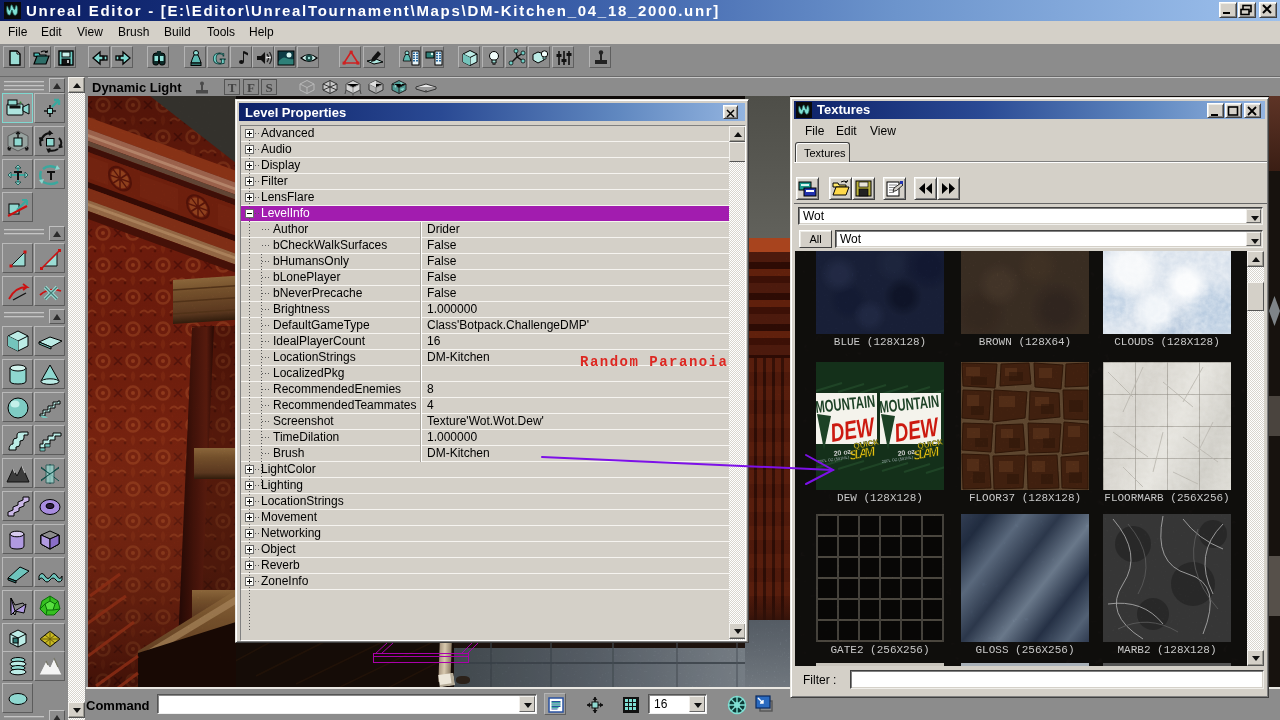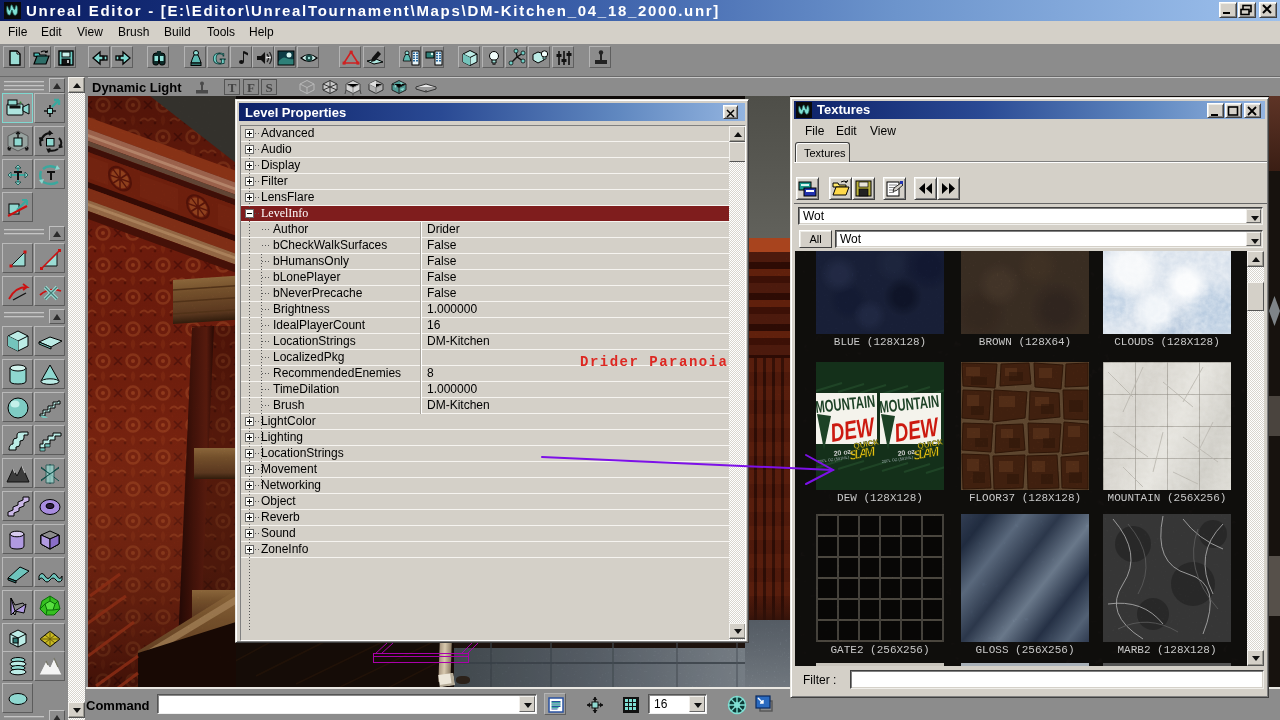--- a/index.html
+++ b/index.html
@@ -41,21 +41,21 @@
 .combo{position:absolute;background:#fff;border:1px solid;border-color:#555 #f0f0f0 #f0f0f0 #555;box-shadow:inset 1px 1px 0 #888;}
 .cbarrow{position:absolute;right:1px;top:1px;bottom:1px;width:16px;background:#d4d0c8;border:1px solid;border-color:#f2f0ec #666 #666 #f2f0ec;}
 .cbarrow:after{content:"";position:absolute;left:4px;top:6px;border-left:4px solid transparent;border-right:4px solid transparent;border-top:5px solid #111;}
 
 .win{position:absolute;background:#d4d0c8;border:1px solid;border-color:#e8e6e0 #404040 #404040 #e8e6e0;box-shadow:inset 1px 1px 0 #fff, inset -1px -1px 0 #808080;}
 .wtitle{position:absolute;left:3px;top:3px;right:3px;height:18px;background:linear-gradient(90deg,#0d2168 0%,#2a4a94 40%,#6088c0 75%,#93b4e0 100%);color:#fff;font-weight:bold;font-size:13px;}
 .sunken{background:#fff;border:1px solid;border-color:#404040 #f0efeb #f0efeb #404040;box-shadow:inset 1px 1px 0 #808080, inset -1px -1px 0 #d4d0c8;}
 
 #prows{font-size:12px;color:#000;}
 .prow{position:relative;height:16px;line-height:15px;background:#d4d0c8;border-bottom:1px solid #f6f4f0;}
-.prow.sel{background:#7f1d1d;font-family:Liberation Serif, serif;}
+.prow.sel{background:#a21caf;}
 .prow.sel .plbl{color:#fff;}
 .pm{position:absolute;left:4px;top:3px;width:9px;height:9px;background:#fcfcf8;border:1px solid #6a6a6a;z-index:2;}
 .pm i{position:absolute;left:1px;top:3px;width:5px;height:1px;background:#000;}
 .pm.plus b{position:absolute;left:3px;top:1px;width:1px;height:5px;background:#000;}
 .plbl{position:absolute;left:20px;white-space:nowrap;}
 .pch{position:absolute;left:32px;white-space:nowrap;}
 .pval{position:absolute;left:186px;white-space:nowrap;}
 .vline{position:absolute;left:180px;top:0;width:1px;height:16px;background:#fff;box-shadow:-1px 0 0 #a8a49c;}
 .hd{position:absolute;left:14px;top:7px;width:6px;height:1px;background:repeating-linear-gradient(90deg,#555 0 1px,rgba(0,0,0,0) 1px 3px);}
 .hd2{position:absolute;left:21px;top:7px;width:9px;height:1px;background:repeating-linear-gradient(90deg,#555 0 1px,rgba(0,0,0,0) 1px 3px);}
@@ -862,20 +862,26 @@
             <span class="pval">False</span>
           </div>
         <div class="prow">
             <span class="hd2"></span>
             <span class="pch">Brightness</span>
             <div class="vline"></div>
             <span class="pval">1.000000</span>
           </div>
         <div class="prow">
             <span class="hd2"></span>
+            <span class="pch">DefaultGameType</span>
+            <div class="vline"></div>
+            <span class="pval">Class'Botpack.ChallengeDMP'</span>
+          </div>
+        <div class="prow">
+            <span class="hd2"></span>
             <span class="pch">IdealPlayerCount</span>
             <div class="vline"></div>
             <span class="pval">16</span>
           </div>
         <div class="prow">
             <span class="hd2"></span>
             <span class="pch">LocationStrings</span>
             <div class="vline"></div>
             <span class="pval">DM-Kitchen</span>
           </div>
@@ -885,20 +891,32 @@
             <div class="vline"></div>
           </div>
         <div class="prow">
             <span class="hd2"></span>
             <span class="pch">RecommendedEnemies</span>
             <div class="vline"></div>
             <span class="pval">8</span>
           </div>
         <div class="prow">
             <span class="hd2"></span>
+            <span class="pch">RecommendedTeammates</span>
+            <div class="vline"></div>
+            <span class="pval">4</span>
+          </div>
+        <div class="prow">
+            <span class="hd2"></span>
+            <span class="pch">Screenshot</span>
+            <div class="vline"></div>
+            <span class="pval">Texture'Wot.Wot.Dew'</span>
+          </div>
+        <div class="prow">
+            <span class="hd2"></span>
             <span class="pch">TimeDilation</span>
             <div class="vline"></div>
             <span class="pval">1.000000</span>
           </div>
         <div class="prow">
             <span class="hd2"></span>
             <span class="pch">Brush</span>
             <div class="vline"></div>
             <span class="pval">DM-Kitchen</span>
           </div>
@@ -950,28 +968,20 @@
             <span class="hd"></span>
             <span class="plbl">Object</span>
           </div>
         <div class="prow">
             <span class="pm plus">
               <i></i>
               <b></b>
             </span>
             <span class="hd"></span>
             <span class="plbl">Reverb</span>
-          </div>
-        <div class="prow">
-            <span class="pm plus">
-              <i></i>
-              <b></b>
-            </span>
-            <span class="hd"></span>
-            <span class="plbl">Sound</span>
           </div>
         <div class="prow">
             <span class="pm plus">
               <i></i>
               <b></b>
             </span>
             <span class="hd"></span>
             <span class="plbl">ZoneInfo</span>
           </div>
         <div class="vdot" style="left:20px;top:128px;height:232px"></div>
@@ -1114,21 +1124,21 @@
           </svg>
         <svg width="128" height="128">
             <rect width="128" height="128" fill="none"></rect>
             <g stroke="#a8a49a" stroke-width="1" fill="none" opacity="0.8">
               <path d="M5 10 L30 35 M40 5 L20 50 M60 20 L90 45 M100 5 L80 40 M10 70 L45 95 M60 70 L50 110 M80 75 L115 100 M110 60 L95 90 M20 105 L40 125 M70 110 L95 122"></path>
             </g>
           </svg>
       </div>
       <div class="tlbl" style="left:21px;top:241px">DEW (128X128)</div>
       <div class="tlbl" style="left:166px;top:241px">FLOOR37 (128X128)</div>
-      <div class="tlbl" style="left:308px;top:241px">MOUNTAIN (256X256)</div>
+      <div class="tlbl" style="left:308px;top:241px">FLOORMARB (256X256)</div>
       <div class="abs" id="t-gate" style="left:21px;top:263px;width:128px;height:128px">
           <svg class="gr" width="128" height="128">
             <rect width="128" height="128" filter="url(#grain)" opacity="0.25"></rect>
           </svg>
         </div>
       <div class="abs" id="t-gloss" style="left:166px;top:263px;width:128px;height:128px">
           <svg class="gr" width="128" height="128">
             <rect width="128" height="128" filter="url(#grain2)" opacity="0.18"></rect>
           </svg>
         </div>
@@ -1160,20 +1170,20 @@
     <div class="abs" style="left:456px;top:153px;width:17px;height:415px;background:#eceae4;background-image:repeating-conic-gradient(#fff 0 25%,#d8d5ce 0 50%);background-size:2px 2px">
       <div class="sbtn up" style="left:0;top:0"></div>
       <div class="abs" style="left:0;top:31px;width:17px;height:29px;background:#d4d0c8;border:1px solid;border-color:#f4f2ee #555 #555 #f4f2ee"></div>
       <div class="sbtn dn" style="left:0;top:399px"></div>
     </div>
     <div class="abs" style="left:3px;top:570px;width:473px;height:25px;font-size:12px">
       <span class="abs" style="left:9px;top:5px">Filter :</span>
       <div class="abs sunken" style="left:56px;top:2px;width:414px;height:19px"></div>
     </div>
   </div>
-  <div class="abs" style="left:580px;top:354px;font-family:'Liberation Mono',monospace;font-weight:bold;font-size:14px;letter-spacing:1.5px;color:#dd2822;white-space:nowrap">Drider Paranoia</div>
+  <div class="abs" style="left:580px;top:354px;font-family:'Liberation Mono',monospace;font-weight:bold;font-size:14px;letter-spacing:1.5px;color:#dd2822;white-space:nowrap">Random Paranoia</div>
   <svg class="abs" id="overlay" width="1280" height="720" style="left:0;top:0;pointer-events:none">
     <g stroke="#7d10e8" stroke-width="2" fill="none" stroke-linecap="round">
       <path d="M542 457 L833 470"></path>
       <path d="M806 455 L833 470 L806 484"></path>
     </g>
   </svg>
 </div>
 
 </body></html>

